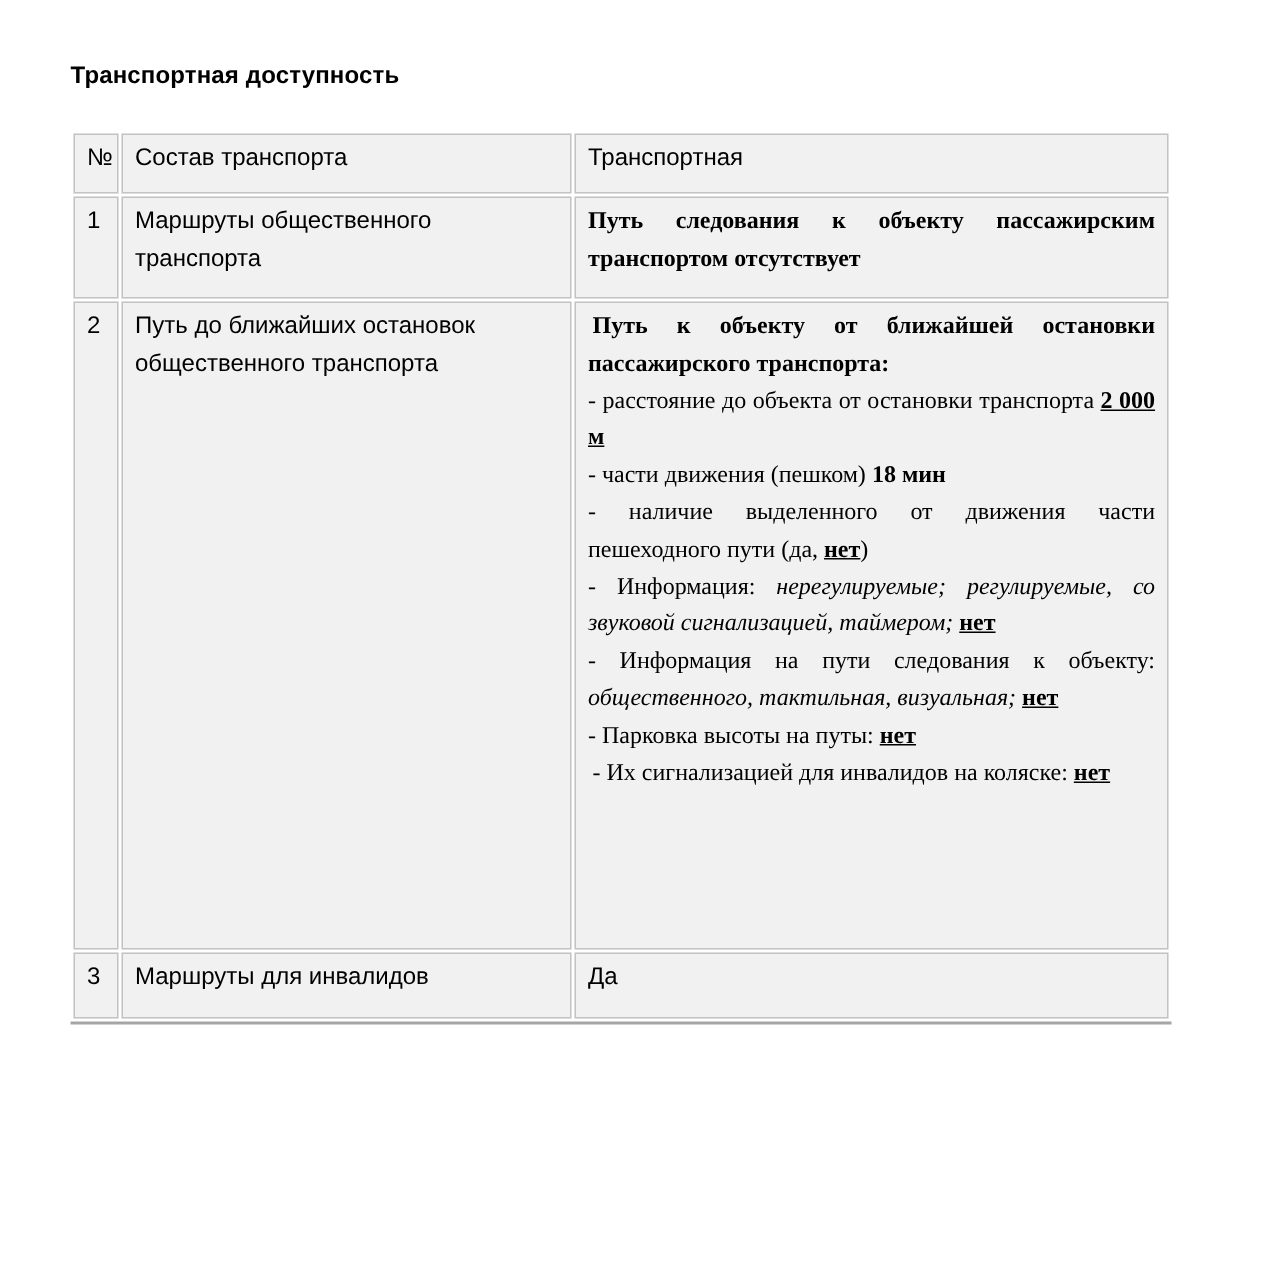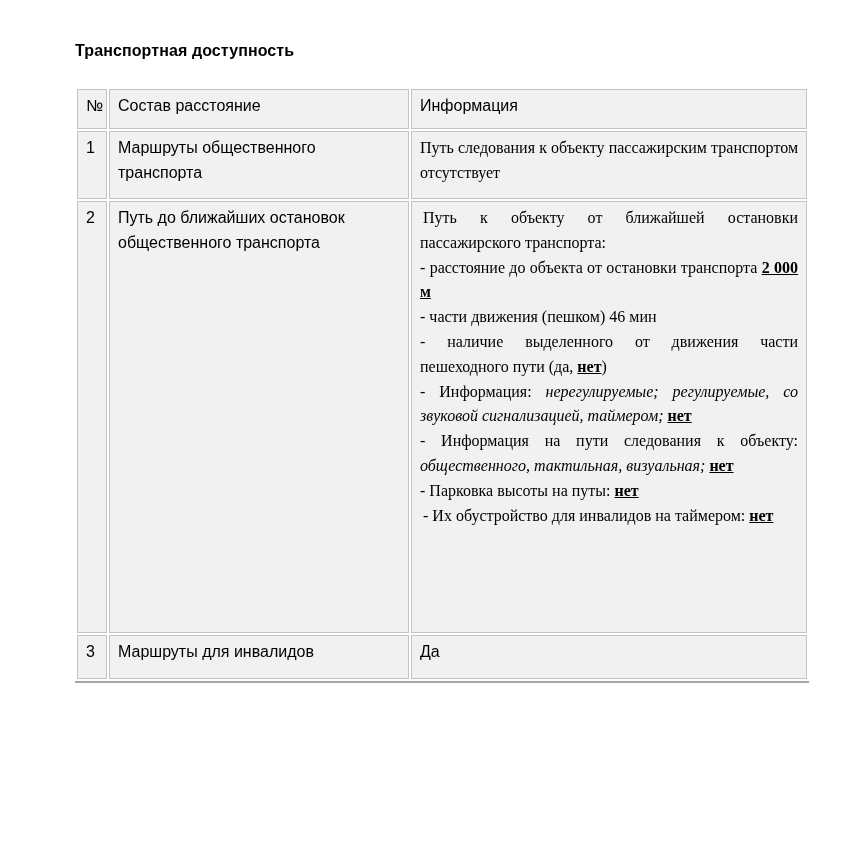--- a/index.html
+++ b/index.html
@@ -3,21 +3,21 @@
 <meta charset="utf-8">
 <style>
   html, body {
     margin: 0; padding: 0;
     width: 851px; height: 851px;
     background: #ffffff;
     overflow: hidden;
     font-family: "Liberation Sans", sans-serif;
     color: #000;
   }
-  .page { padding: 42px 47px 5px 47px; margin-left: 28px; }
+  .page { padding: 42px 47px 5px 47px; }
   .title {
     font-size: 16px; font-weight: bold;
     margin: 0 0 27px 0;
     letter-spacing: 0.1px;
   }
   table.tbl {
     width: 734px;
     table-layout: fixed;
     border-collapse: separate;
     border-spacing: 2px;
@@ -42,21 +42,21 @@
   td.vmid { vertical-align: middle; }
   .prewrap { white-space: pre-line; }
   td.cmt {
     font-family: "Liberation Serif", serif;
     font-size: 18px;
     line-height: 1.5;
     text-align: justify;
     padding: 4px 10px;
   }
   td.cmt p { margin: 0; }
-  .b  { font-weight: normal; }
+  .b  { font-weight: bold; }
   .i  { font-style: italic; }
   .bu { font-weight: bold; text-decoration: underline; }
   .hang { text-indent: 3px; }
 </style>
 </head>
 <body>
 
 <div class="page">
 
   <h1 class="title">Транспортная доступность</h1>
@@ -64,44 +64,44 @@
   <table class="tbl">
     <colgroup>
       <col class="c1">
         <col class="c2">
         <col class="c3">
     </colgroup>
 
     <tbody>
         <tr class="hdr">
       <td class="numcell">№</td>
-      <td>Состав расстояние</td>
-      <td>Информация</td>
+      <td>Состав транспорта</td>
+      <td>Транспортная</td>
     </tr>
 
     <tr class="r1">
       <td class="numcell">1</td>
       <td class="prewrap">Маршруты общественного
 транспорта</td>
       <td class="cmt b">Путь следования к объекту пассажирским транспортом отсутствует</td>
     </tr>
 
     <tr class="r2">
       <td class="numcell vmid">2</td>
       <td class="prewrap vmid">Путь до ближайших остановок
 общественного  транспорта</td>
       <td class="cmt">
         <p class="b hang">Путь к объекту от ближайшей остановки пассажирского транспорта:</p>
         <p><span>- расстояние до объекта от остановки транспорта </span><span class="bu">2 000 м</span></p>
-        <p><span>- части движения (пешком) </span><span class="b">46 мин</span></p>
+        <p><span>- части движения (пешком) </span><span class="b">18 мин</span></p>
         <p><span>- наличие выделенного от движения части пешеходного пути (да, </span><span class="bu">нет</span><span>)</span></p>
         <p><span>- Информация: </span><span class="i">нерегулируемые; регулируемые, со звуковой сигнализацией, таймером; </span><span class="bu">нет</span></p>
         <p><span>- Информация на пути следования к объекту: </span><span class="i">общественного, тактильная, визуальная; </span><span class="bu">нет</span></p>
         <p><span>- Парковка высоты на путы: </span><span class="bu">нет</span></p>
-        <p class="hang"><span>- Их обустройство для инвалидов на таймером: </span><span class="bu">нет</span></p>
+        <p class="hang"><span>- Их сигнализацией для инвалидов на коляске: </span><span class="bu">нет</span></p>
       </td>
     </tr>
 
     <tr class="r3">
       <td class="numcell">3</td>
       <td>Маршруты для инвалидов</td>
       <td>Да</td>
     </tr>
 
   </tbody>

